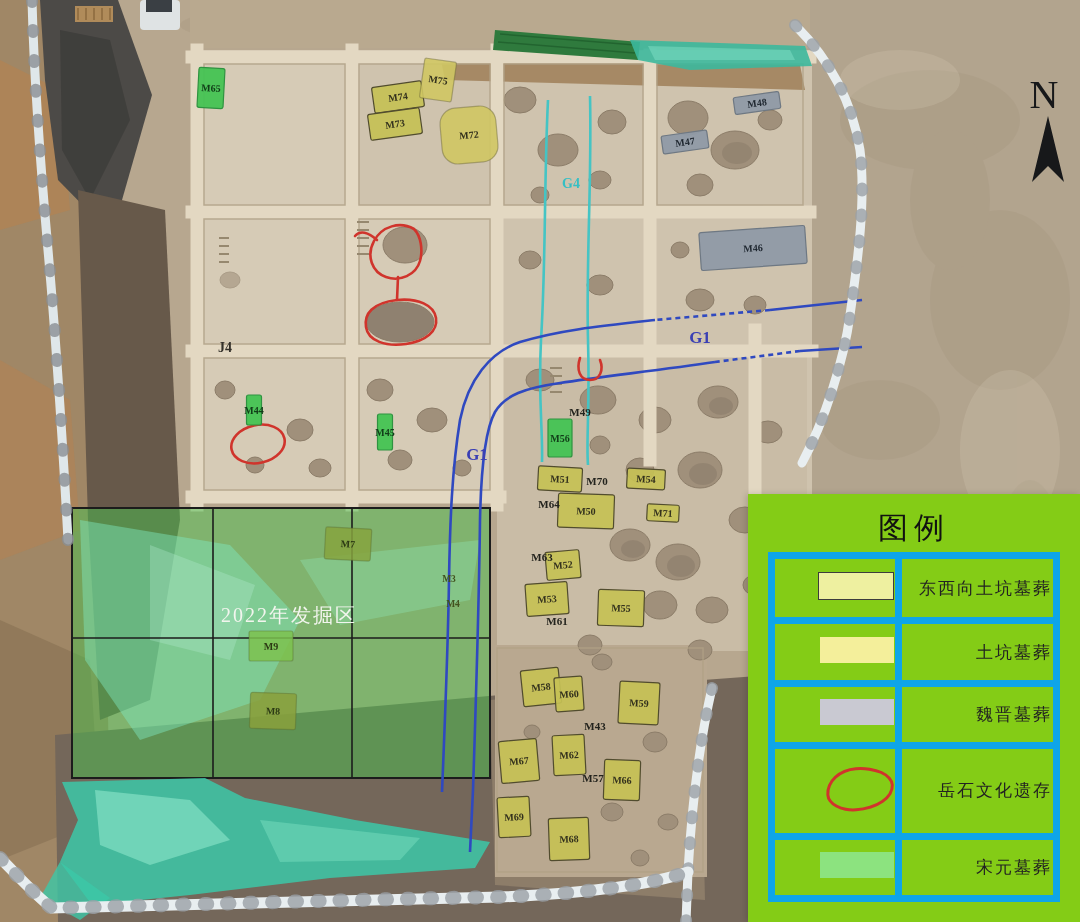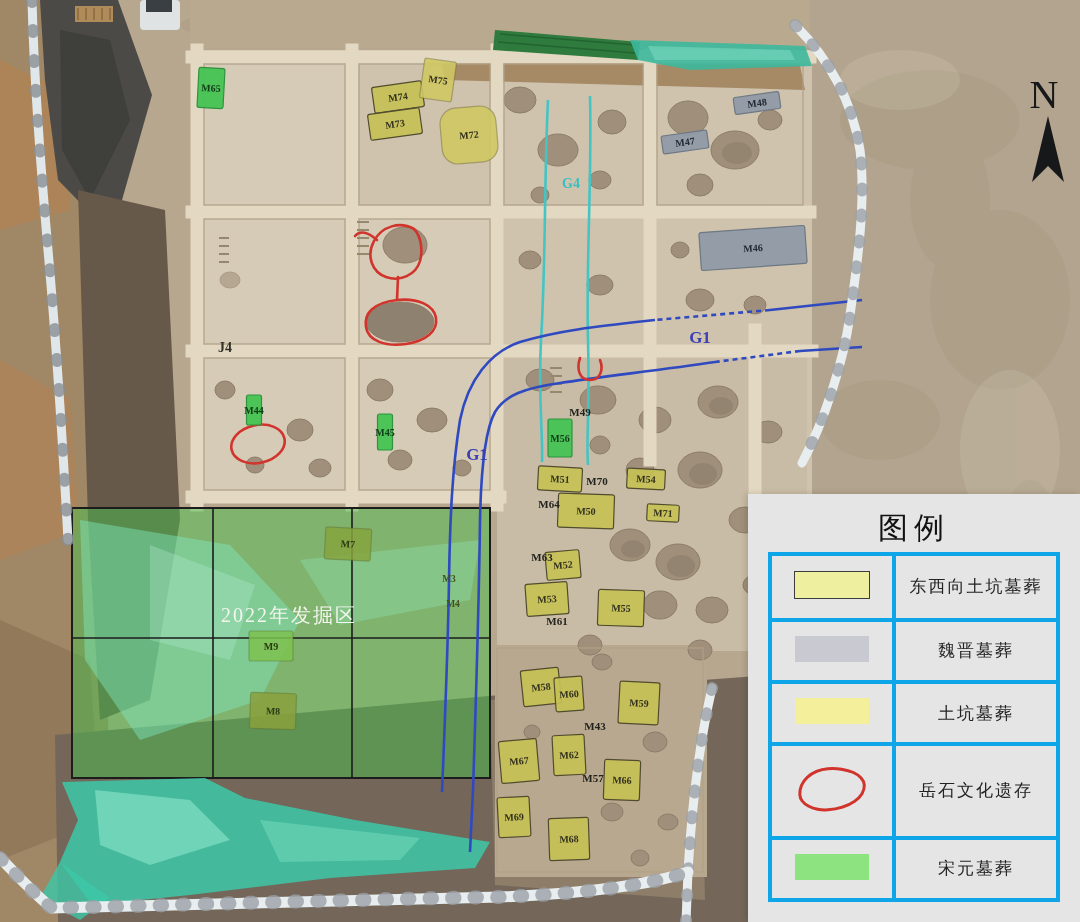--- a/index.html
+++ b/index.html
@@ -22,26 +22,26 @@
   .maplabel{font-weight:600;}
   .lbl-blue{fill:#3a3fb4;font-size:17px;}
   .lbl-cyan{fill:#35bfc4;font-size:14px;}
   .lbl-dark{fill:#33302a;font-size:14px;}
   .lbl-black{fill:#23231d;font-size:11px;}
   .lbl-olive{fill:#42511f;font-size:9.5px;}
   .lbl-white{fill:#f2f5ee;font-size:20px;letter-spacing:2px;font-weight:400;}
   .lbl-north{fill:#17181a;font-size:40px;font-weight:500;}
   
   .legend{position:absolute;left:748px;top:494px;width:332px;height:428px;
-          background:#e5e5e5;box-shadow:-2px 0 6px rgba(0,0,0,.15);}
+          background:#84cc16;box-shadow:-2px 0 6px rgba(0,0,0,.15);}
   .legend-title{text-align:center;font-size:30px;letter-spacing:6px;color:#111;
                 margin-top:14px;font-weight:500;}
   .legend table{position:absolute;left:20px;top:58px;width:292px;height:350px;
                 border-collapse:collapse;}
-  .legend td{border:4px solid #0ea5e9;text-align:center;vertical-align:middle;}
+  .legend td{border:7px solid #0ea5e9;text-align:right;vertical-align:middle;}
   .legend td.sw{width:118px;}
   .legend td.lb{font-size:17px;color:#222;letter-spacing:2px;}
   .swatch{display:inline-block;width:74px;height:26px;}
   .sw-east-west-pit-tomb{background:#eef0a0;border:1.6px solid #3c3c3c;}
   .sw-pit-tomb{background:#f4ef9b;}
   .sw-weijin-tomb{background:#c9c9d2;}
   .sw-songyuan-tomb{background:#8ce37f;}
   .sw-yueshi-remains{width:62px;height:38px;background:transparent;
       border:3.5px solid #d0342c;border-radius:46% 54% 58% 42% / 58% 46% 54% 42%;
       transform:rotate(-4deg);}
@@ -397,26 +397,26 @@
 
 <div class="legend">
   <div class="legend-title">图例</div>
   <table>
     <tbody>
       <tr>
         <td class="sw"><span class="swatch sw-east-west-pit-tomb"></span></td>
         <td class="lb">东西向土坑墓葬</td>
       </tr>
       <tr>
+        <td class="sw"><span class="swatch sw-pit-tomb"></span></td>
+        <td class="lb">土坑墓葬</td>
+      </tr>
+      <tr>
         <td class="sw"><span class="swatch sw-weijin-tomb"></span></td>
         <td class="lb">魏晋墓葬</td>
-      </tr>
-      <tr>
-        <td class="sw"><span class="swatch sw-pit-tomb"></span></td>
-        <td class="lb">土坑墓葬</td>
       </tr>
       <tr>
         <td class="sw"><span class="swatch sw-yueshi-remains"></span></td>
         <td class="lb">岳石文化遗存</td>
       </tr>
       <tr>
         <td class="sw"><span class="swatch sw-songyuan-tomb"></span></td>
         <td class="lb">宋元墓葬</td>
       </tr>
     </tbody>

